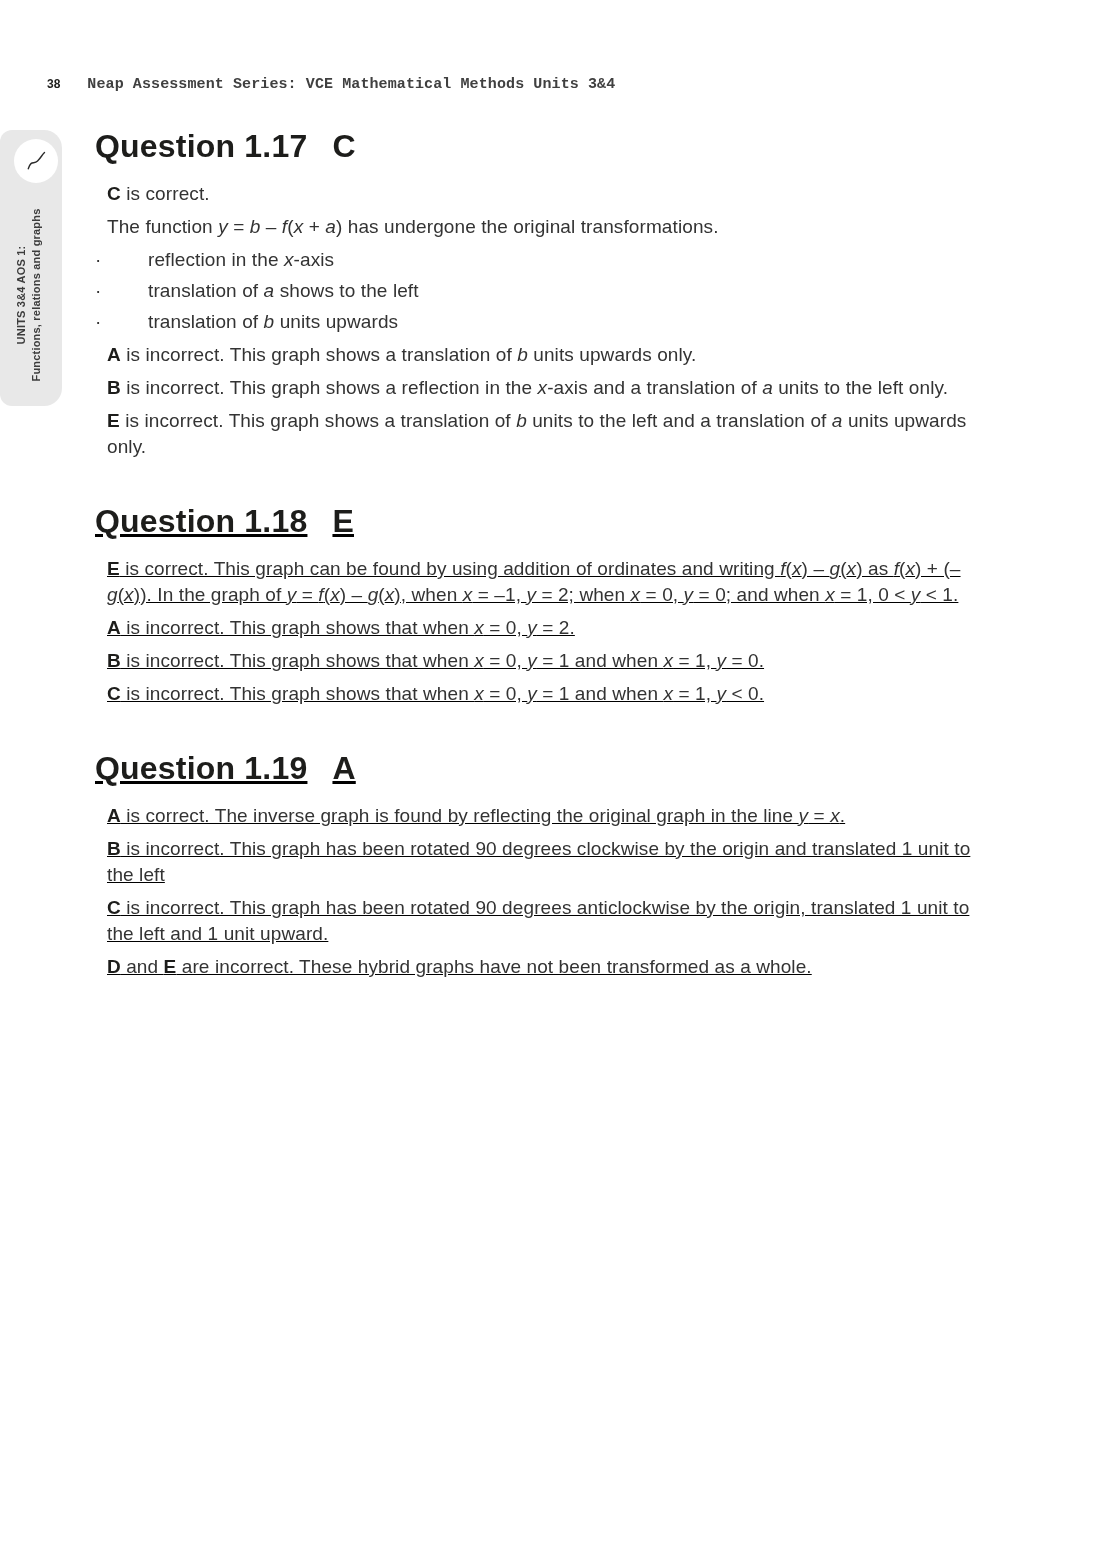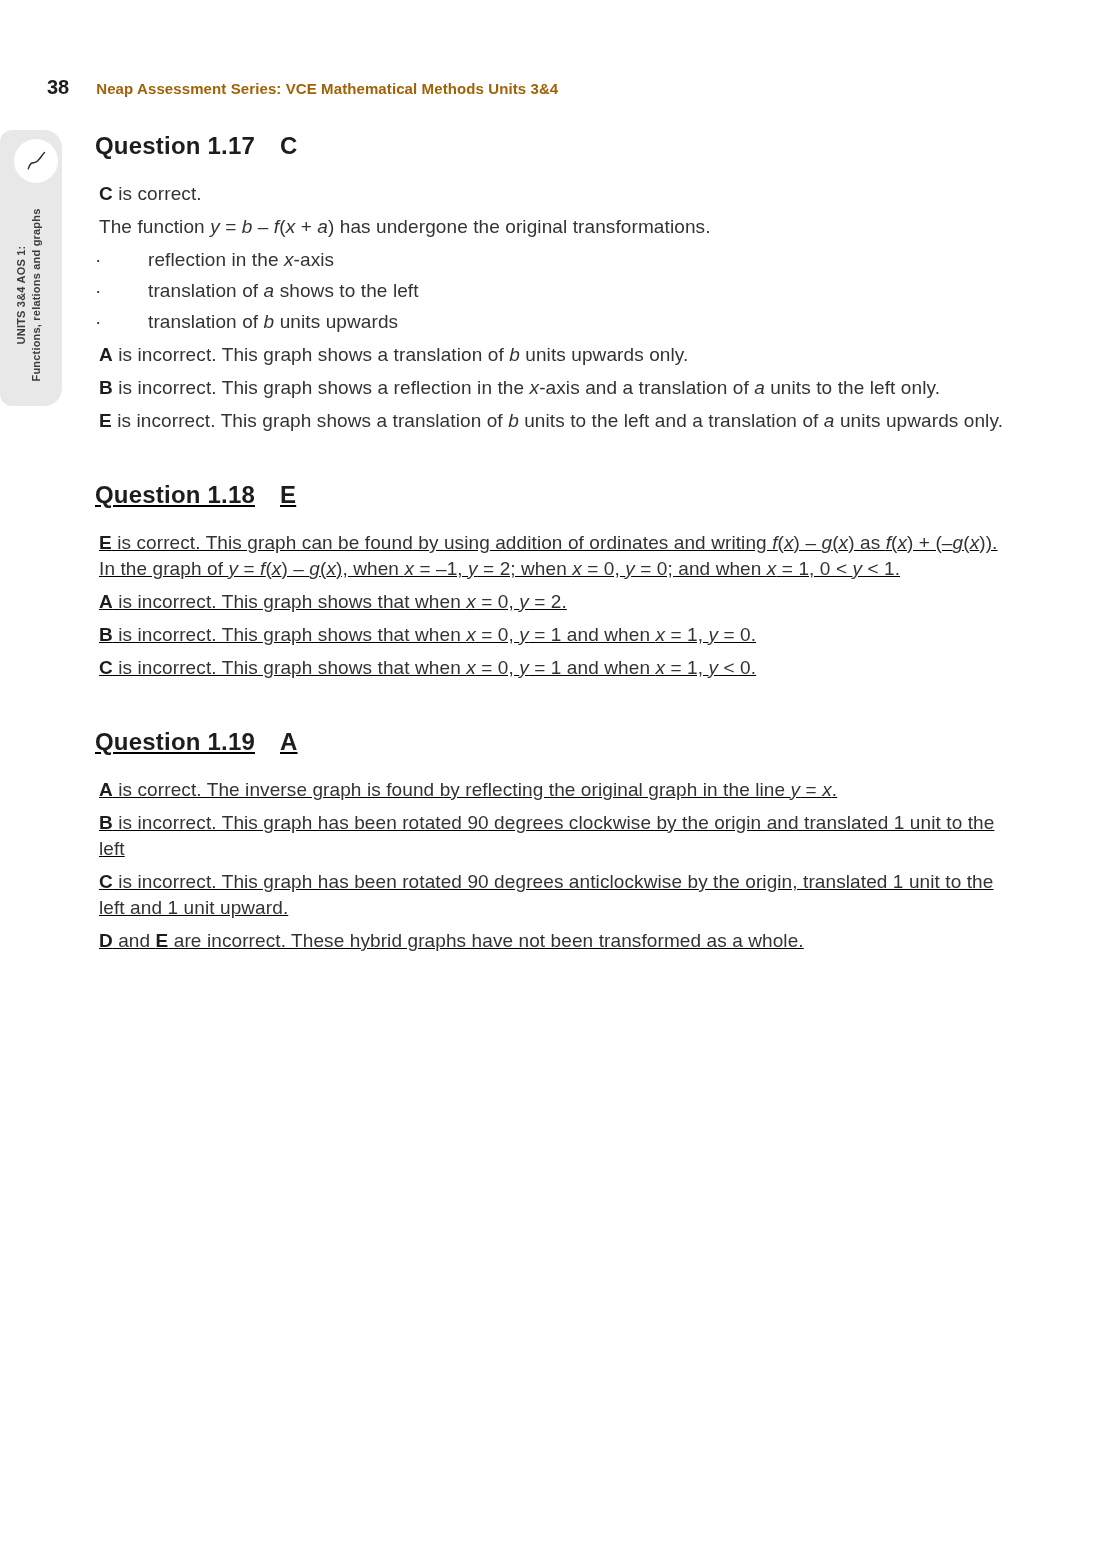--- a/index.html
+++ b/index.html
@@ -9,22 +9,22 @@
     font-family: "Liberation Sans", sans-serif;
     position: relative;
     overflow: hidden;
   }
 
   
   .page-header {
     position: absolute; top: 76px; left: 47px;
     display: flex; align-items: baseline; gap: 27px;
   }
-  .page-number { font-size: 20px; font-weight: bold; color: #1d1d1b; }
-  .header-title { font-size: 15px; font-weight: bold; color: #a16207; letter-spacing: 0.1px; }
+  .page-number { font-size: 12px; font-weight: bold; color: #1d1d1b; }
+  .header-title { font-size: 15px; font-weight: bold; color: #404040; letter-spacing: 0.1px; font-family: Liberation Mono, monospace; }
 
   
   .side-tab {
     position: absolute; left: 0; top: 130px;
     width: 62px; height: 276px;
     background: #e8e8e8;
     border-radius: 12px 18px 18px 12px;
   }
   .tab-circle {
     position: absolute; top: 9px; left: 14px;
@@ -43,30 +43,30 @@
     white-space: nowrap;
   }
 
   
   .content { position: absolute; left: 95px; top: 120px; width: 917px; }
 
   .section + .section { margin-top: 46px; text-decoration: underline; }
   .content > .section:first-child { margin-top: 11px; }
 
   .section-heading {
-    font-size: 24px; font-weight: 800; color: #1d1d1b;
+    font-size: 32px; font-weight: 800; color: #1d1d1b;
     margin: 0 0 20px 0; line-height: 30px;
     letter-spacing: 0.2px;
   }
   .section-heading .answer-letter { margin-left: 25px; }
 
   .para {
     font-size: 19px; line-height: 26px;
     color: #333333;
-    margin: 7px 4px;
+    margin: 7px 12px;
     letter-spacing: 0.1px;
   }
   .para b, .bullet b { color: #1d1d1b; }
   .para i, .bullet i { font-style: italic; }
 
   .bullet {
     display: flex;
     font-size: 19px; line-height: 26px; color: #333333;
     margin: 5px 0;
     letter-spacing: 0.1px;

